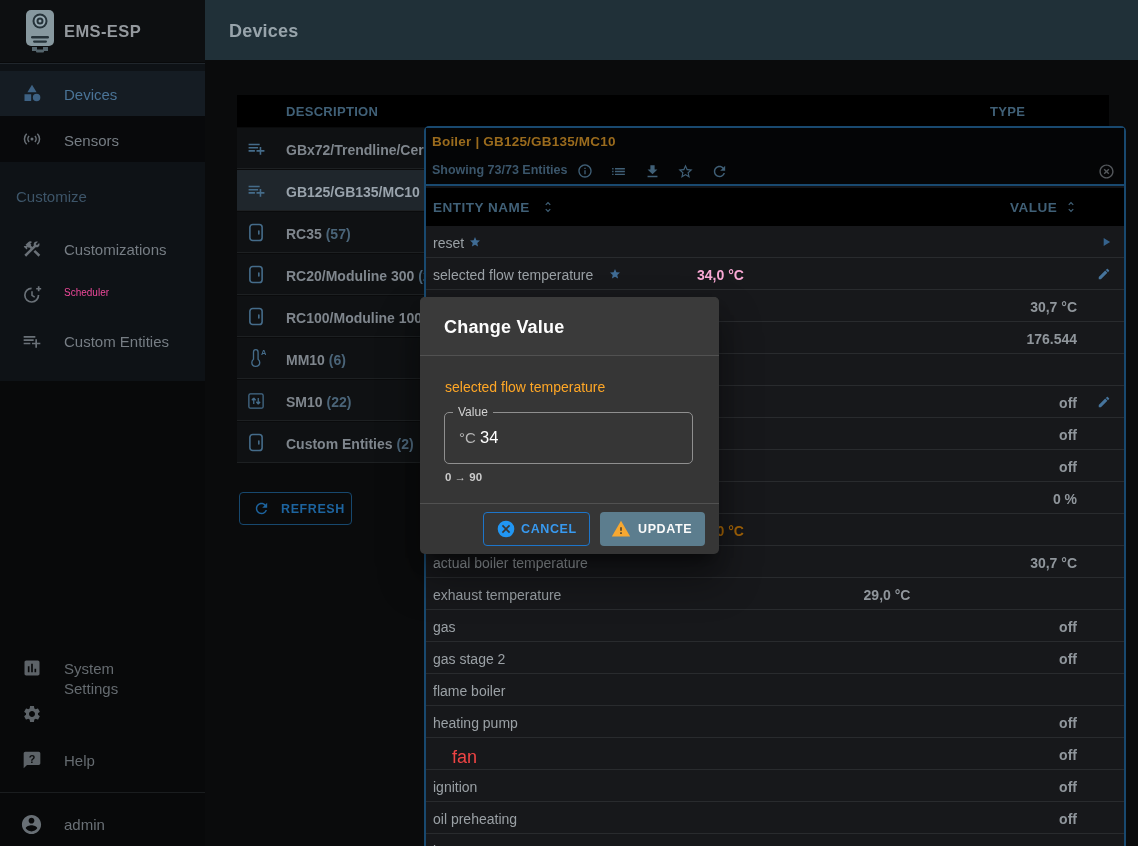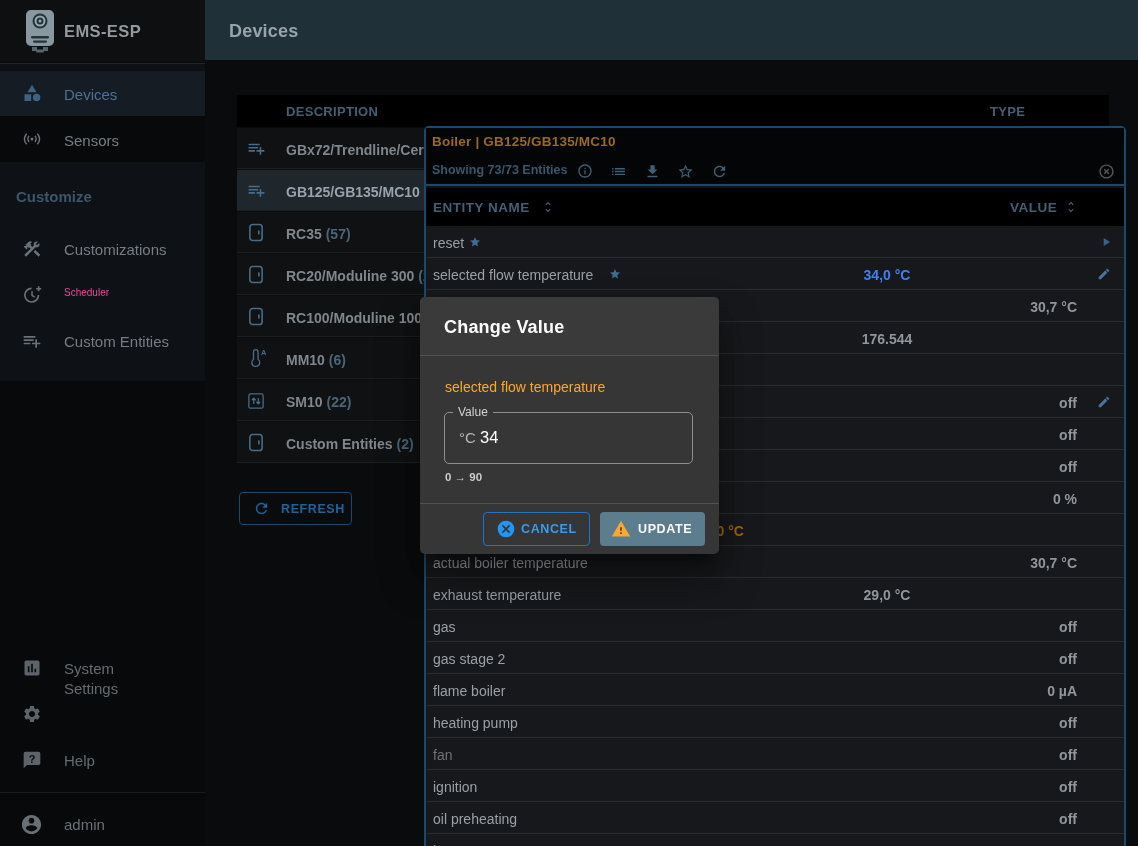--- a/index.html
+++ b/index.html
@@ -30,21 +30,21 @@
     <div class="abs" style="left:64px;top:86px;font-size:15px;color:#4a7396">Devices</div>
     <div class="abs" style="left:0;top:116px;width:205px;height:46px;background:#08090b"></div>
     <svg class="abs" style="left:22px;top:129px" width="20" height="20" viewBox="0 0 24 24" fill="none" stroke="#6a7178" stroke-width="1.8">
 <circle cx="12" cy="12" r="1.8" fill="#6a7178" stroke="none"></circle>
 <path d="M8.5 15.5 a5 5 0 0 1 0-7"></path>
       <path d="M5.6 18.4 a9 9 0 0 1 0-12.8"></path>
 <path d="M15.5 8.5 a5 5 0 0 1 0 7"></path>
       <path d="M18.4 5.6 a9 9 0 0 1 0 12.8"></path>
 </svg>
     <div class="abs" style="left:64px;top:132px;font-size:15px;color:#767d84">Sensors</div>
-    <div class="abs" style="left:16px;top:188px;font-size:15px;font-weight:bold;color:#3d5569">Customize</div>
+    <div class="abs" style="left:16px;top:188px;font-size:15px;font-weight:normal;color:#3d5569">Customize</div>
     <svg class="abs" style="left:22px;top:239px" width="20" height="20" viewBox="0 0 24 24" fill="#6a7178">
       <path d="m13.7827 15.1719 2.1213-2.1213 5.9963 5.9962-2.1213 2.1213zM17.5 10c1.93 0 3.5-1.57 3.5-3.5 0-.58-.16-1.12-.41-1.6l-2.7 2.7-1.49-1.49 2.7-2.7c-.48-.25-1.02-.41-1.6-.41C15.57 3 14 4.57 14 6.5c0 .41.08.8.21 1.16l-1.85 1.85-1.78-1.78.71-.71-1.41-1.41L12 3.49c-1.17-1.17-3.07-1.17-4.24 0L4.22 7.03l1.41 1.41H2.81l-.71.71 3.54 3.54.71-.71V9.15l1.41 1.41.71-.71 1.78 1.78-7.41 7.41 2.12 2.12L16.34 9.79c.36.13.75.21 1.16.21z"></path>
     </svg>
     <div class="abs" style="left:64px;top:241px;font-size:15px;color:#767d84">Customizations</div>
     <svg class="abs" style="left:22px;top:285px" width="20" height="20" viewBox="0 0 24 24" fill="none" stroke="#6a7178" stroke-width="2">
 <path d="M11.5 4 a8.2 8.2 0 1 0 8.3 8" fill="none"></path>
 <path d="M12 7.5v5l3.2 2" stroke-width="1.8"></path>
 <path d="M17 4.5h6M20 1.5v6" stroke-width="2"></path>
 </svg>
     <div class="abs" style="left:64px;top:287px;font-size:10px;color:#ec4899">Scheduler</div>
@@ -164,30 +164,30 @@
       <path d="M12 17.27 18.18 21l-1.64-7.03L22 9.24l-7.19-.61L12 2 9.19 8.63 2 9.24l5.46 4.73L5.82 21z"></path>
     </svg>
     <svg class="abs" style="left:1099px;top:235px" width="14" height="14" viewBox="0 0 24 24" fill="#35628c">
       <path d="M8 5v14l11-7z"></path>
     </svg>
     <div class="abs" style="left:426px;top:258px;width:698px;height:32px;background:#17181b;border-bottom:1px solid #292b2e"></div>
     <div class="abs" style="left:433px;top:267px;font-size:14px;color:#9aa0a5;white-space:nowrap">selected flow temperature</div>
     <svg class="abs" style="left:609px;top:268px" width="12" height="12" viewBox="0 0 24 24" fill="#3f6b94">
       <path d="M12 17.27 18.18 21l-1.64-7.03L22 9.24l-7.19-.61L12 2 9.19 8.63 2 9.24l5.46 4.73L5.82 21z"></path>
     </svg>
-    <div class="abs" style="left:697px;top:267px;width:380px;font-size:14px;font-weight:bold;color:#3b82f6;text-align:center;white-space:nowrap">34,0 °C</div>
+    <div class="abs" style="left:697px;top:267px;width:380px;font-size:14px;font-weight:bold;color:#f9a8d4;text-align:left;white-space:nowrap">34,0 °C</div>
     <svg class="abs" style="left:1097px;top:267px" width="14" height="14" viewBox="0 0 24 24" fill="#46749c">
       <path d="M3 17.25V21h3.75L17.81 9.94l-3.75-3.75L3 17.25zM20.71 7.04c.39-.39.39-1.02 0-1.41l-2.34-2.34c-.39-.39-1.02-.39-1.41 0l-1.83 1.83 3.75 3.75 1.83-1.83z"></path>
     </svg>
     <div class="abs" style="left:426px;top:290px;width:698px;height:32px;background:#17181b;border-bottom:1px solid #292b2e"></div>
     <div class="abs" style="left:433px;top:299px;font-size:14px;color:#9aa0a5;white-space:nowrap">heating active</div>
     <div class="abs" style="left:697px;top:299px;width:380px;font-size:14px;font-weight:bold;color:#90969c;text-align:right;white-space:nowrap">30,7 °C</div>
     <div class="abs" style="left:426px;top:322px;width:698px;height:32px;background:#17181b;border-bottom:1px solid #292b2e"></div>
     <div class="abs" style="left:433px;top:331px;font-size:14px;color:#9aa0a5;white-space:nowrap">tapwater active</div>
-    <div class="abs" style="left:697px;top:331px;width:380px;font-size:14px;font-weight:bold;color:#90969c;text-align:center;white-space:nowrap">176.544</div>
+    <div class="abs" style="left:697px;top:331px;width:380px;font-size:14px;font-weight:bold;color:#90969c;text-align:right;white-space:nowrap">176.544</div>
     <div class="abs" style="left:426px;top:354px;width:698px;height:32px;background:#17181b;border-bottom:1px solid #292b2e"></div>
     <div class="abs" style="left:433px;top:363px;font-size:14px;color:#9aa0a5;white-space:nowrap">service code</div>
     <div class="abs" style="left:426px;top:386px;width:698px;height:32px;background:#17181b;border-bottom:1px solid #292b2e"></div>
     <div class="abs" style="left:433px;top:395px;font-size:14px;color:#9aa0a5;white-space:nowrap">low loss header</div>
     <div class="abs" style="left:697px;top:395px;width:380px;font-size:14px;font-weight:bold;color:#90969c;text-align:right;white-space:nowrap">off</div>
     <svg class="abs" style="left:1097px;top:395px" width="14" height="14" viewBox="0 0 24 24" fill="#46749c">
       <path d="M3 17.25V21h3.75L17.81 9.94l-3.75-3.75L3 17.25zM20.71 7.04c.39-.39.39-1.02 0-1.41l-2.34-2.34c-.39-.39-1.02-.39-1.41 0l-1.83 1.83 3.75 3.75 1.83-1.83z"></path>
     </svg>
     <div class="abs" style="left:426px;top:418px;width:698px;height:32px;background:#17181b;border-bottom:1px solid #292b2e"></div>
     <div class="abs" style="left:433px;top:427px;font-size:14px;color:#9aa0a5;white-space:nowrap">force heating off</div>
@@ -208,26 +208,25 @@
     <div class="abs" style="left:433px;top:587px;font-size:14px;color:#9aa0a5;white-space:nowrap">exhaust temperature</div>
     <div class="abs" style="left:697px;top:587px;width:380px;font-size:14px;font-weight:bold;color:#90969c;text-align:center;white-space:nowrap">29,0 °C</div>
     <div class="abs" style="left:426px;top:610px;width:698px;height:32px;background:#17181b;border-bottom:1px solid #292b2e"></div>
     <div class="abs" style="left:433px;top:619px;font-size:14px;color:#9aa0a5;white-space:nowrap">gas</div>
     <div class="abs" style="left:697px;top:619px;width:380px;font-size:14px;font-weight:bold;color:#90969c;text-align:right;white-space:nowrap">off</div>
     <div class="abs" style="left:426px;top:642px;width:698px;height:32px;background:#17181b;border-bottom:1px solid #292b2e"></div>
     <div class="abs" style="left:433px;top:651px;font-size:14px;color:#9aa0a5;white-space:nowrap">gas stage 2</div>
     <div class="abs" style="left:697px;top:651px;width:380px;font-size:14px;font-weight:bold;color:#90969c;text-align:right;white-space:nowrap">off</div>
     <div class="abs" style="left:426px;top:674px;width:698px;height:32px;background:#17181b;border-bottom:1px solid #292b2e"></div>
     <div class="abs" style="left:433px;top:683px;font-size:14px;color:#9aa0a5;white-space:nowrap">flame boiler</div>
-    <div class="abs" style="left:697px;top:683px;width:380px;font-size:14px;font-weight:bold;color:#90969c;text-align:right;white-space:nowrap">0 µA</div>
     <div class="abs" style="left:426px;top:706px;width:698px;height:32px;background:#17181b;border-bottom:1px solid #292b2e"></div>
     <div class="abs" style="left:433px;top:715px;font-size:14px;color:#9aa0a5;white-space:nowrap">heating pump</div>
     <div class="abs" style="left:697px;top:715px;width:380px;font-size:14px;font-weight:bold;color:#90969c;text-align:right;white-space:nowrap">off</div>
     <div class="abs" style="left:426px;top:738px;width:698px;height:32px;background:#17181b;border-bottom:1px solid #292b2e"></div>
-    <div class="abs" style="left:433px;top:747px;font-size:14px;color:#737373;white-space:nowrap">fan</div>
+    <div class="abs" style="left:452px;top:747px;font-size:18px;color:#ef4444;white-space:nowrap">fan</div>
     <div class="abs" style="left:697px;top:747px;width:380px;font-size:14px;font-weight:bold;color:#90969c;text-align:right;white-space:nowrap">off</div>
     <div class="abs" style="left:426px;top:770px;width:698px;height:32px;background:#17181b;border-bottom:1px solid #292b2e"></div>
     <div class="abs" style="left:433px;top:779px;font-size:14px;color:#9aa0a5;white-space:nowrap">ignition</div>
     <div class="abs" style="left:697px;top:779px;width:380px;font-size:14px;font-weight:bold;color:#90969c;text-align:right;white-space:nowrap">off</div>
     <div class="abs" style="left:426px;top:802px;width:698px;height:32px;background:#17181b;border-bottom:1px solid #292b2e"></div>
     <div class="abs" style="left:433px;top:811px;font-size:14px;color:#9aa0a5;white-space:nowrap">oil preheating</div>
     <div class="abs" style="left:697px;top:811px;width:380px;font-size:14px;font-weight:bold;color:#90969c;text-align:right;white-space:nowrap">off</div>
     <div class="abs" style="left:426px;top:834px;width:698px;height:32px;background:#17181b;border-bottom:1px solid #292b2e"></div>
     <div class="abs" style="left:433px;top:843px;font-size:14px;color:#9aa0a5;white-space:nowrap">burner starts</div>
     <div class="abs" style="left:697px;top:843px;width:380px;font-size:14px;font-weight:bold;color:#90969c;text-align:right;white-space:nowrap">123.456</div>

